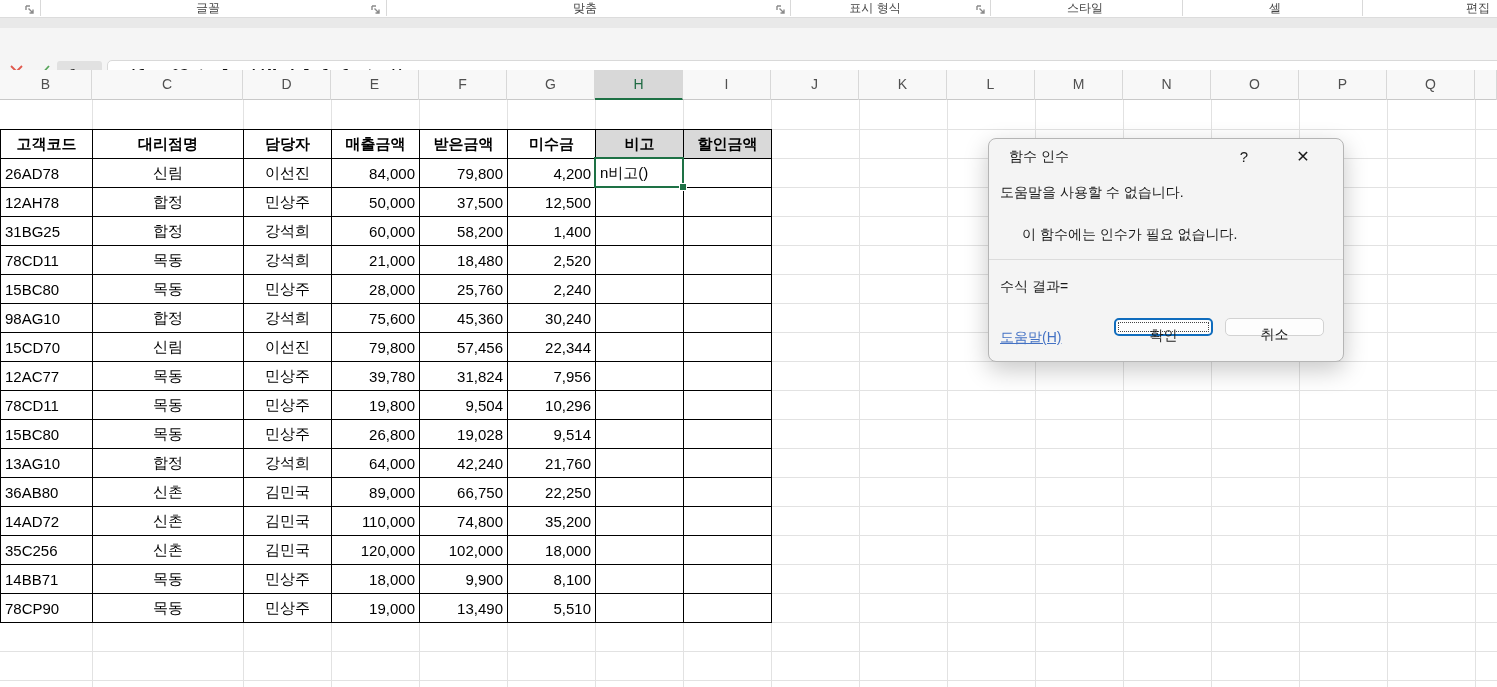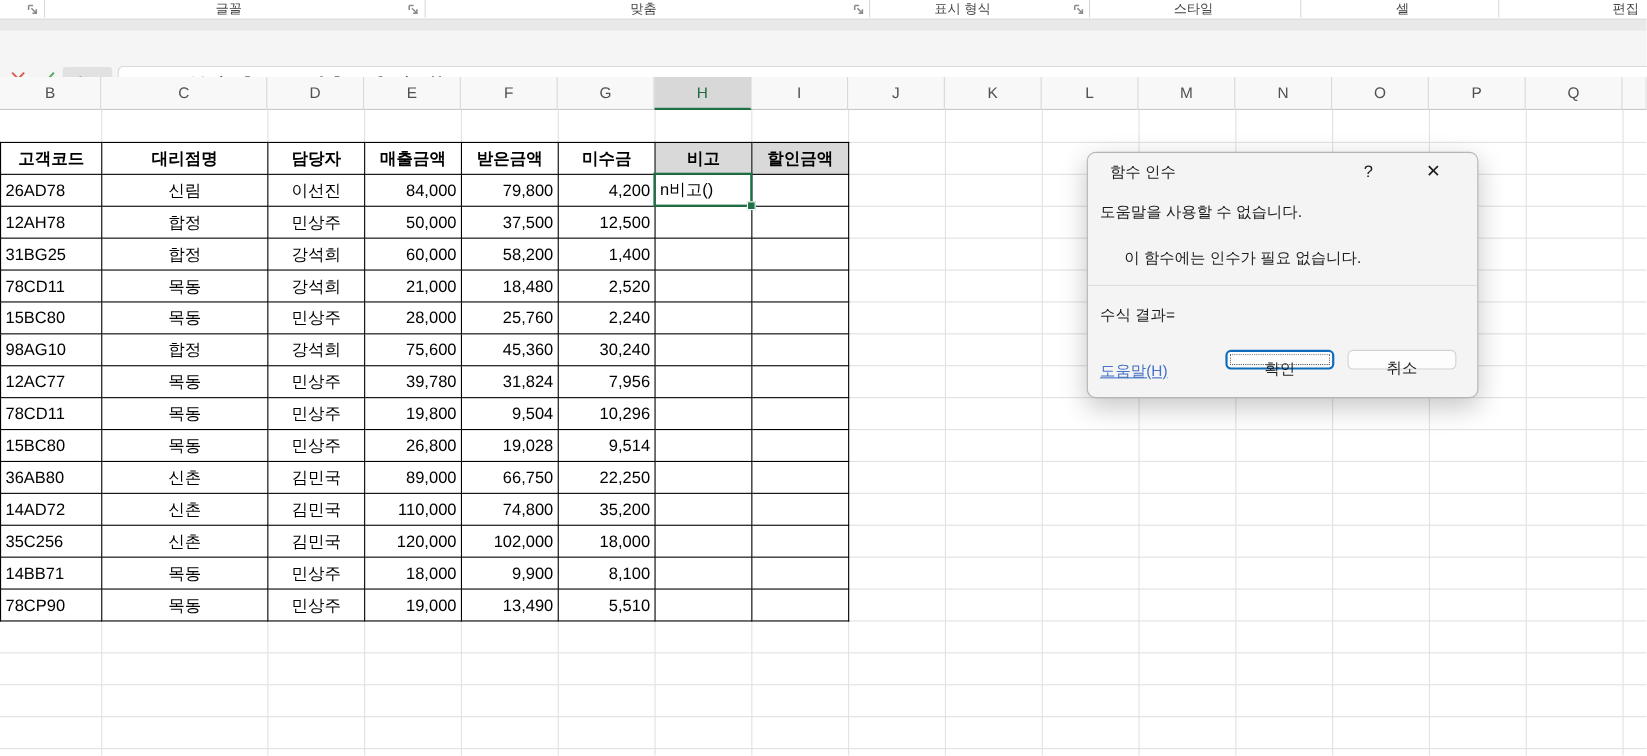--- a/index.html
+++ b/index.html
@@ -269,20 +269,30 @@
         <td class="c-code">98AG10</td>
         <td class="c-center">합정</td>
         <td class="c-center">강석희</td>
         <td class="c-num">75,600</td>
         <td class="c-num">45,360</td>
         <td class="c-num">30,240</td>
         <td class="c-note"></td>
         <td class="c-note"></td>
       </tr>
       <tr>
+        <td class="c-code">15CD70</td>
+        <td class="c-center">신림</td>
+        <td class="c-center">이선진</td>
+        <td class="c-num">79,800</td>
+        <td class="c-num">57,456</td>
+        <td class="c-num">22,344</td>
+        <td class="c-note"></td>
+        <td class="c-note"></td>
+      </tr>
+      <tr>
         <td class="c-code">12AC77</td>
         <td class="c-center">목동</td>
         <td class="c-center">민상주</td>
         <td class="c-num">39,780</td>
         <td class="c-num">31,824</td>
         <td class="c-num">7,956</td>
         <td class="c-note"></td>
         <td class="c-note"></td>
       </tr>
       <tr>
@@ -295,20 +305,30 @@
         <td class="c-note"></td>
         <td class="c-note"></td>
       </tr>
       <tr>
         <td class="c-code">15BC80</td>
         <td class="c-center">목동</td>
         <td class="c-center">민상주</td>
         <td class="c-num">26,800</td>
         <td class="c-num">19,028</td>
         <td class="c-num">9,514</td>
+        <td class="c-note"></td>
+        <td class="c-note"></td>
+      </tr>
+      <tr>
+        <td class="c-code">13AG10</td>
+        <td class="c-center">합정</td>
+        <td class="c-center">강석희</td>
+        <td class="c-num">64,000</td>
+        <td class="c-num">42,240</td>
+        <td class="c-num">21,760</td>
         <td class="c-note"></td>
         <td class="c-note"></td>
       </tr>
       <tr>
         <td class="c-code">36AB80</td>
         <td class="c-center">신촌</td>
         <td class="c-center">김민국</td>
         <td class="c-num">89,000</td>
         <td class="c-num">66,750</td>
         <td class="c-num">22,250</td>

